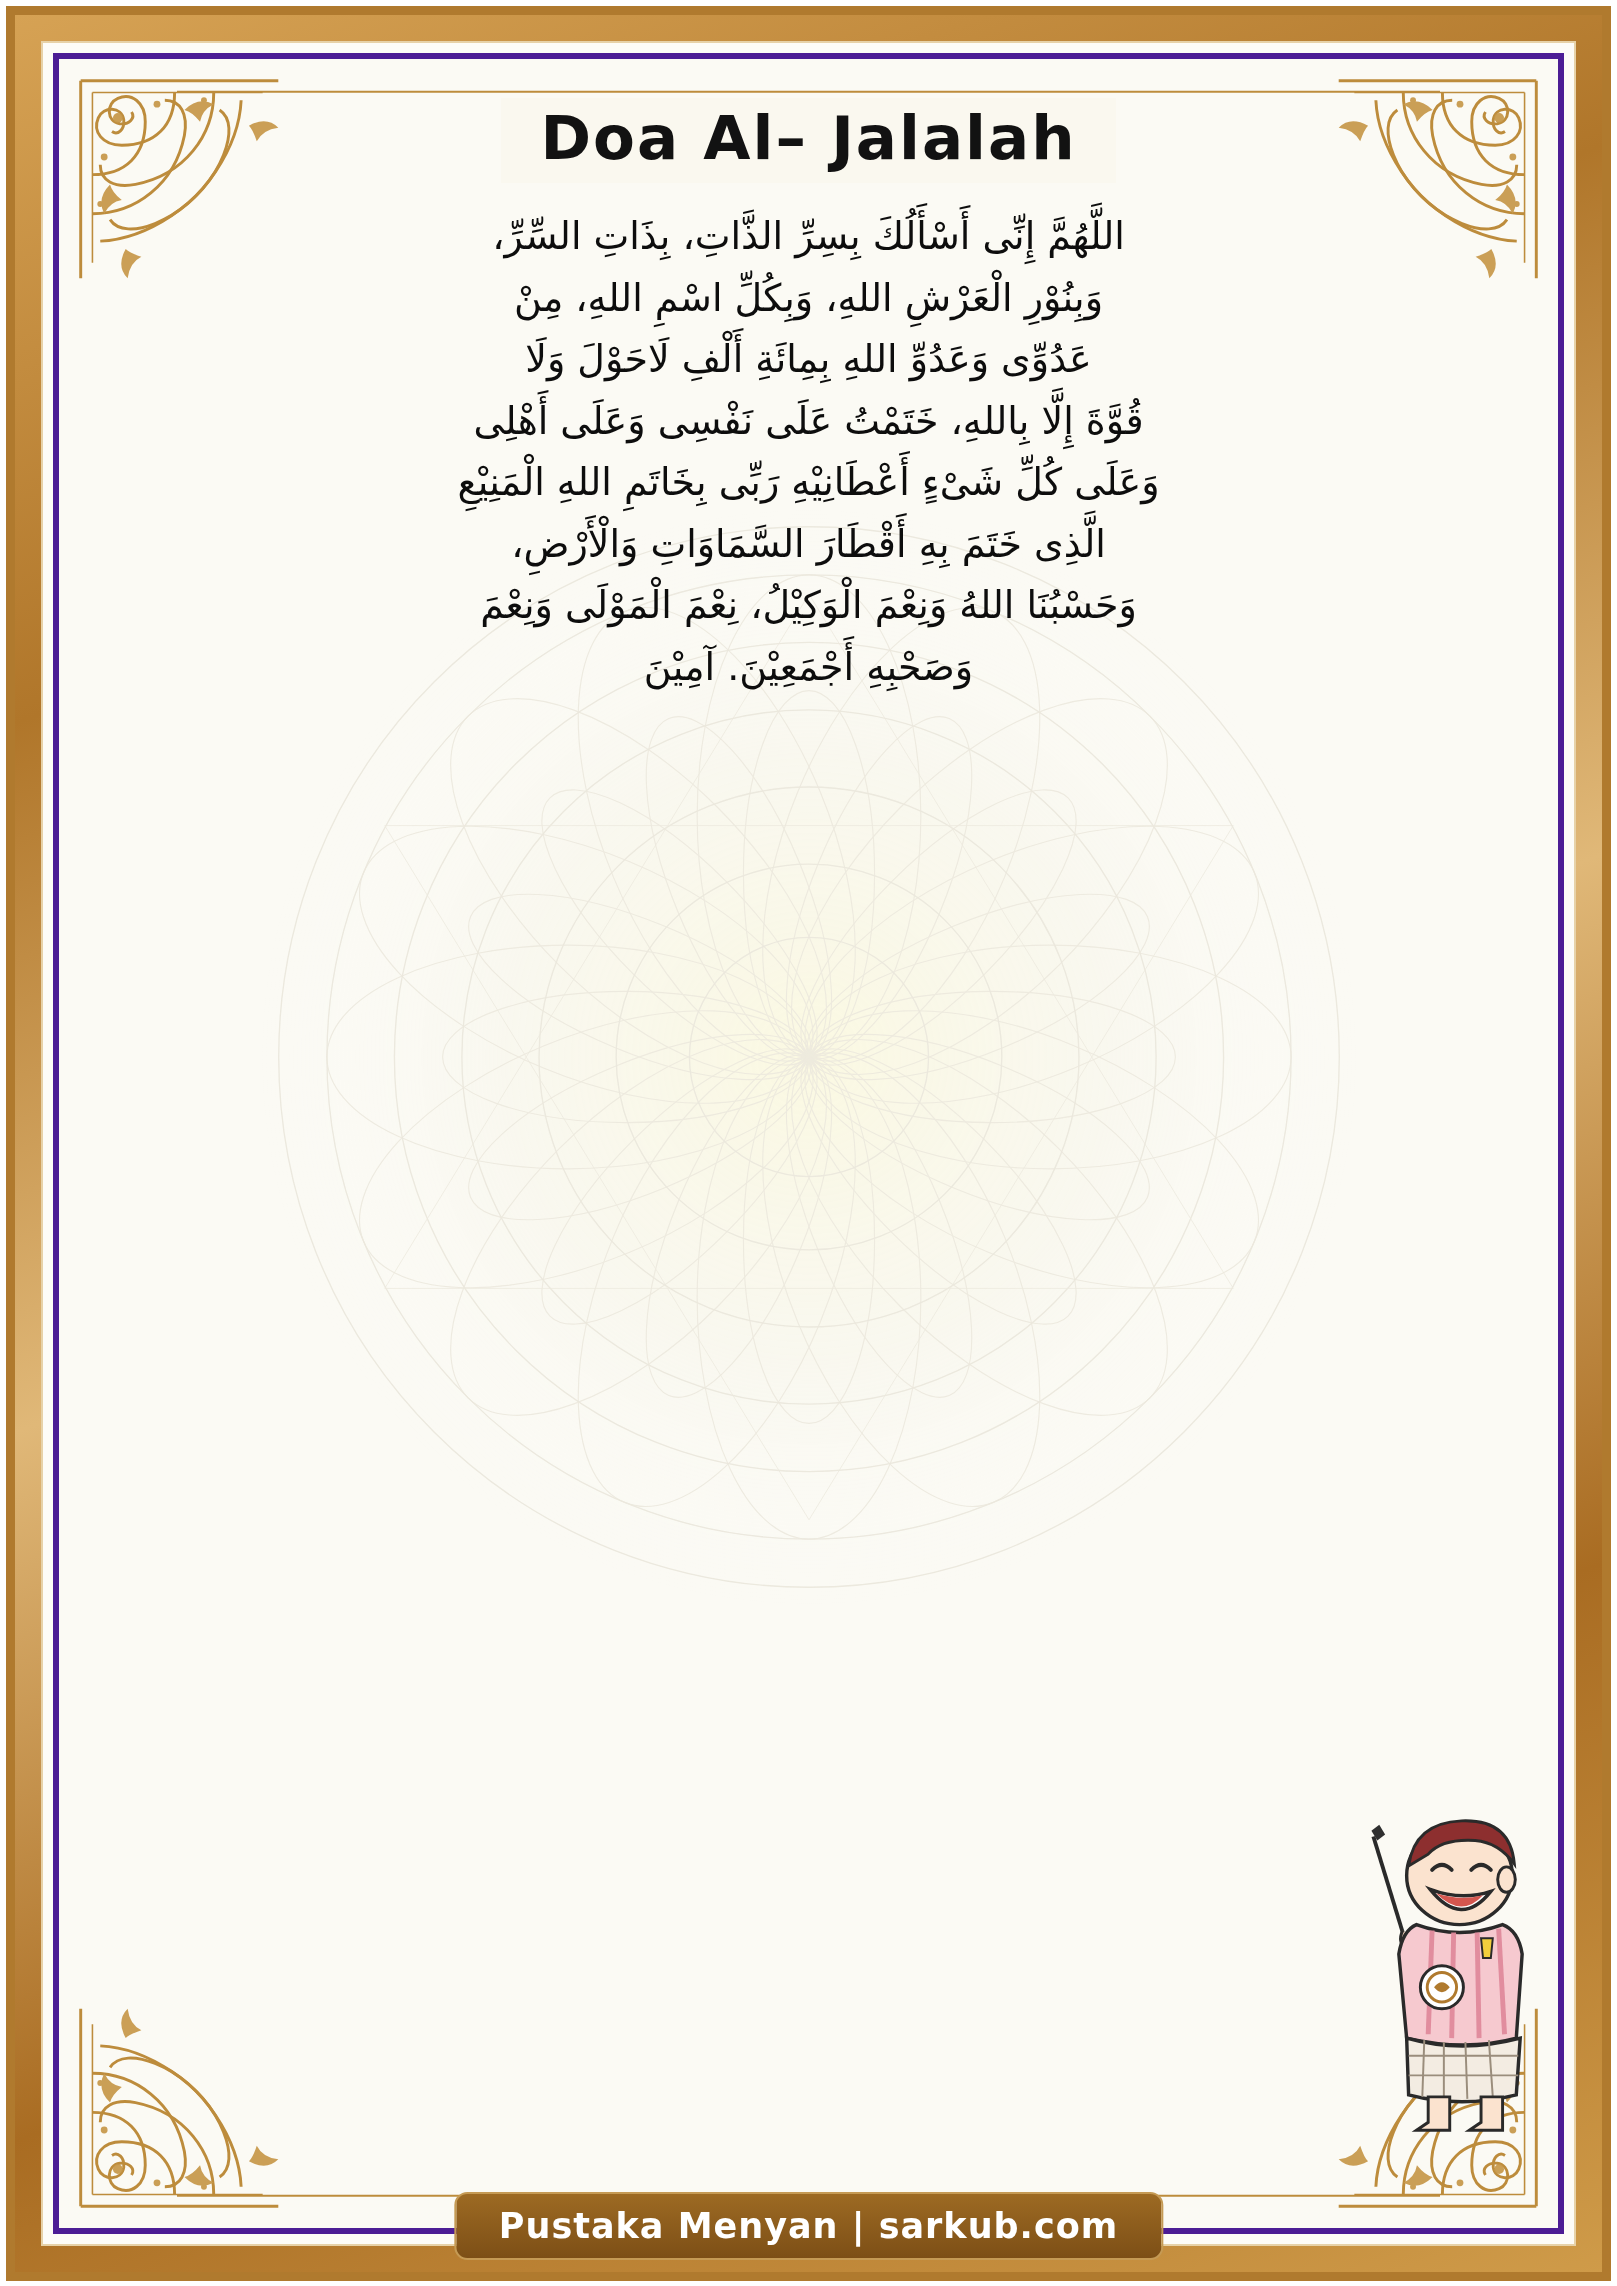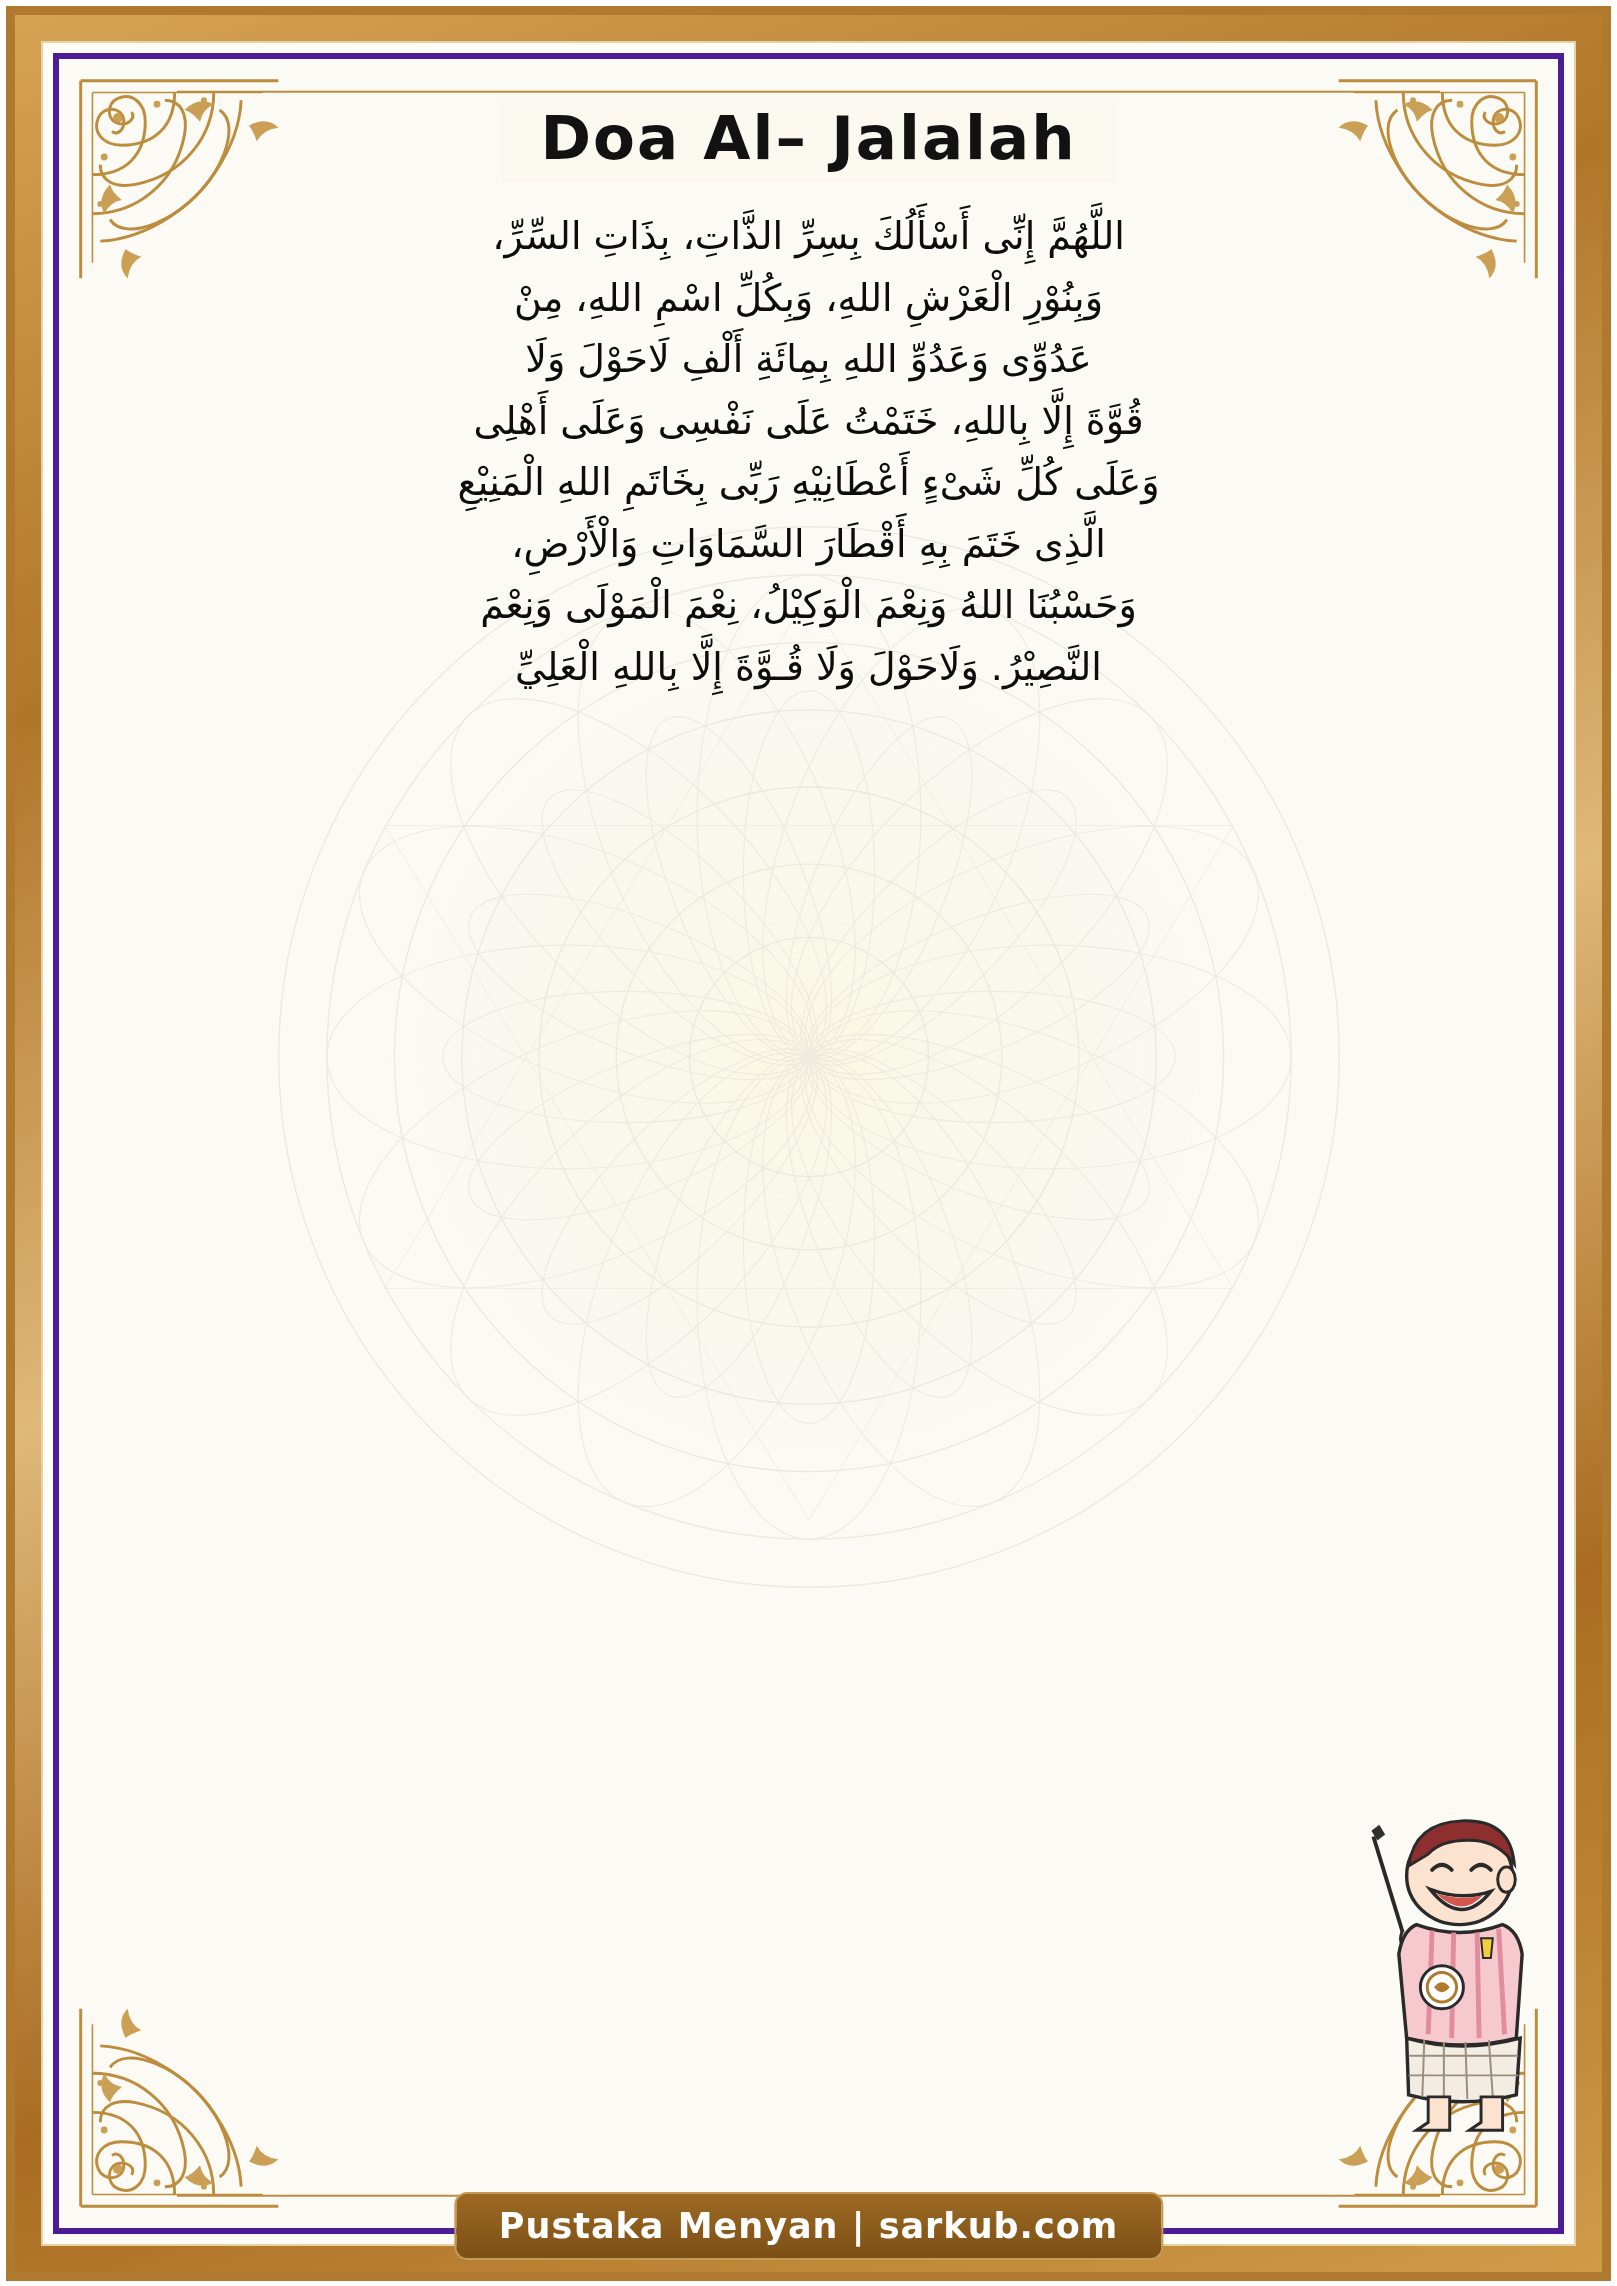--- a/index.html
+++ b/index.html
@@ -342,21 +342,21 @@
     </div>
 
     <div class="arabic-body">
       <div class="arabic-line">اللَّهُمَّ إِنِّى أَسْأَلُكَ بِسِرِّ الذَّاتِ، بِذَاتِ السِّرِّ،</div>
       <div class="arabic-line">وَبِنُوْرِ الْعَرْشِ اللهِ، وَبِكُلِّ اسْمِ اللهِ، مِنْ</div>
       <div class="arabic-line">عَدُوِّى وَعَدُوِّ اللهِ بِمِائَةِ أَلْفِ لَاحَوْلَ وَلَا</div>
       <div class="arabic-line">قُوَّةَ إِلَّا بِاللهِ، خَتَمْتُ عَلَى نَفْسِى وَعَلَى أَهْلِى</div>
       <div class="arabic-line">وَعَلَى كُلِّ شَىْءٍ أَعْطَانِيْهِ رَبِّى بِخَاتَمِ اللهِ الْمَنِيْعِ</div>
       <div class="arabic-line">الَّذِى خَتَمَ بِهِ أَقْطَارَ السَّمَاوَاتِ وَالْأَرْضِ،</div>
       <div class="arabic-line">وَحَسْبُنَا اللهُ وَنِعْمَ الْوَكِيْلُ، نِعْمَ الْمَوْلَى وَنِعْمَ</div>
-      <div class="arabic-line">النَّصِيْرُ. وَلَاحَوْلَ وَلَا قُـوَّةَ إِلَّا بِاللهِ الْعَلِيِّ</div>
+      <div class="arabic-line">وَصَحْبِهِ أَجْمَعِيْنَ. آمِيْنَ</div>
     </div>
 
 
     <div class="mascot">
       <svg viewBox="0 0 210 330" xmlns="http://www.w3.org/2000/svg">
 
         <g stroke="#2a2a2a" stroke-width="4" fill="none">
           <path d="M40 22 L70 120"></path>
         </g>
         <path d="M38 16 l8 -6 l6 10 l-8 6 z" fill="#2f2f2f"></path>

